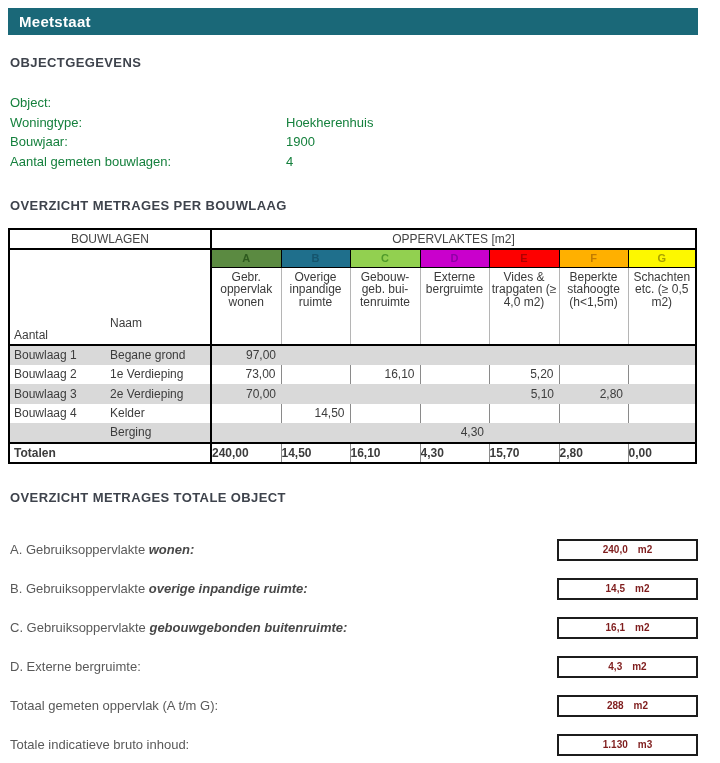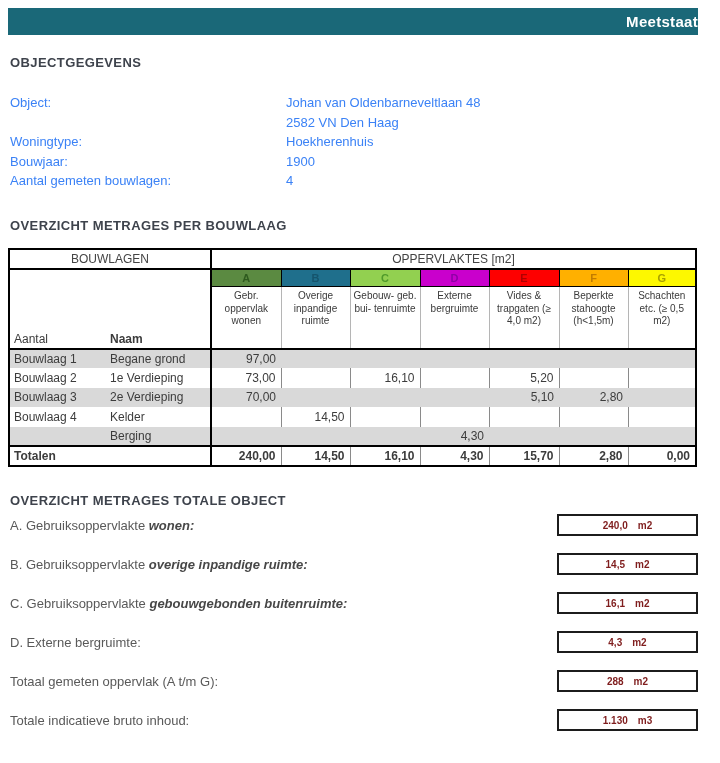--- a/index.html
+++ b/index.html
@@ -12,35 +12,34 @@
     overflow:hidden;
   }
   .page { padding:8px 8px 0 8px; width:706px; }
 
   
   .title-bar {
     height:27px; width:690px;
     display:flex; align-items:center;
     padding-left:11px;
     margin-bottom:20px;
-    justify-content:flex-end;
   }
   .title-bar .title {
     color:#ffffff; font-weight:bold; font-size:15px; letter-spacing:0.3px;
   }
 
   
   .section-heading {
     font-size:13px; font-weight:bold; color:#3e434c;
     letter-spacing:0.4px; padding-left:2px;
   }
 
   
   .details { margin-top:23px; margin-bottom:0; padding-left:2px; }
-  .detail-row { display:flex; font-size:13px; color:#3b82f6; line-height:19.5px; }
+  .detail-row { display:flex; font-size:13px; color:#15803d; line-height:19.5px; }
   .detail-label { width:276px; flex:0 0 276px; }
   .detail-values { flex:1; }
   .detail-values div { line-height:19.5px; }
 
   .h2 { margin-top:27px; }
 
   
   table.metrages {
     margin-top:15px;
     width:689px;
@@ -54,87 +53,83 @@
     height:20px; text-align:center; color:#444;
     border-bottom:2px solid #000; font-size:12px;
   }
   .ghdr .gh-left { border-right:2px solid #000; }
   .corner-cell {
     position:relative;
     border-right:2px solid #000;
     border-bottom:2px solid #000;
   }
   .corner-cell .lbl-aantal { position:absolute; left:4px; bottom:2px;margin-top:29px; }
-  .corner-cell .lbl-naam { position:absolute; left:100px; bottom:2px;font-weight:bold; }
+  .corner-cell .lbl-naam { position:absolute; left:100px; bottom:14px; }
   td.colcell {
     height:18px; text-align:center;
     border:1px solid #000; border-top:2px solid #000;
     font-size:11px; font-weight:bold;
   }
   td.desc {
-    height:62px; vertical-align:top; text-align:center;
-    font-size:10px; line-height:12.5px; color:#3a3a3a;
+    height:78px; vertical-align:top; text-align:center;
+    font-size:12px; line-height:12.5px; color:#3a3a3a;
     padding:3px 2px 2px 2px;
     border-right:1px solid #b5b5b5;
     border-bottom:2px solid #000;
   }
   td.desc:last-child { border-right:none;margin-top:44px; }
 
   tr.body-row td { height:19.5px; }
   tr.body-row td.c-aantal { padding-left:4px; }
   tr.body-row td.c-naam  { padding-left:4px; }
   tr.body-row td.val { text-align:right; padding-right:5px; }
   tr.body-row td.val-first { border-left:2px solid #000; }
   tr.shaded td { background:#d9d9d9; }
   tr.plain td.val { border-right:1px solid #8a8a8a; }
   tr.plain td.val:last-child { border-right:none; }
 
   tr.totals td { height:20px; border-top:2px solid #000; font-weight:bold; }
   tr.totals td.c-aantal { padding-left:4px; }
-  tr.totals td.val { text-align:right; padding-right:5px; border-right:1px solid #8a8a8a;margin-left:32px; }
+  tr.totals td.val { padding-right:5px; border-right:1px solid #8a8a8a;margin-left:32px; }
   tr.totals td.val:last-child { border-right:none; }
   tr.totals td.val-first { border-left:2px solid #000; }
 
   
   .h3 { margin-top:26px; }
   .totline {
     display:flex; align-items:center; justify-content:space-between;
     margin-top:17px; width:690px;
   }
   .totline .tlabel { font-size:13px; color:#595959; padding-left:2px; }
   .totline .tlabel b { font-style:italic; color:#474747; }
   .valbox {
     width:141px; height:22px; flex:0 0 141px;
     border:2px solid #1c1c1c;
     display:flex; align-items:center; justify-content:center;
     font-size:10px; font-weight:bold; color:#7f1d1d;
   }
   .valbox .num { }
   .valbox .unit { margin-left:10px; }
-  .totline.first { margin-top:6px; }
+  .totline.first { margin-top:34px; }
   .totline.gap { margin-top:17px; }
 </style>
 </head>
 <body>
 
 <div class="page">
 
   <div class="title-bar" style="background-color: rgb(26, 104, 120);">
     <span class="title">Meetstaat</span>
   </div>
 
   <div class="section-heading">OBJECTGEGEVENS</div>
 
   <div class="details">
     <div class="detail-row">
       <div class="detail-label">Object:</div>
-      <div class="detail-values">
-        <div>Johan van Oldenbarneveltlaan 48</div>
-        <div>2582 VN Den Haag</div>
-      </div>
     </div>
     <div class="detail-row">
       <div class="detail-label">Woningtype:</div>
       <div class="detail-values">
           <div>Hoekherenhuis</div>
         </div>
     </div>
     <div class="detail-row">
       <div class="detail-label">Bouwjaar:</div>
       <div class="detail-values">

